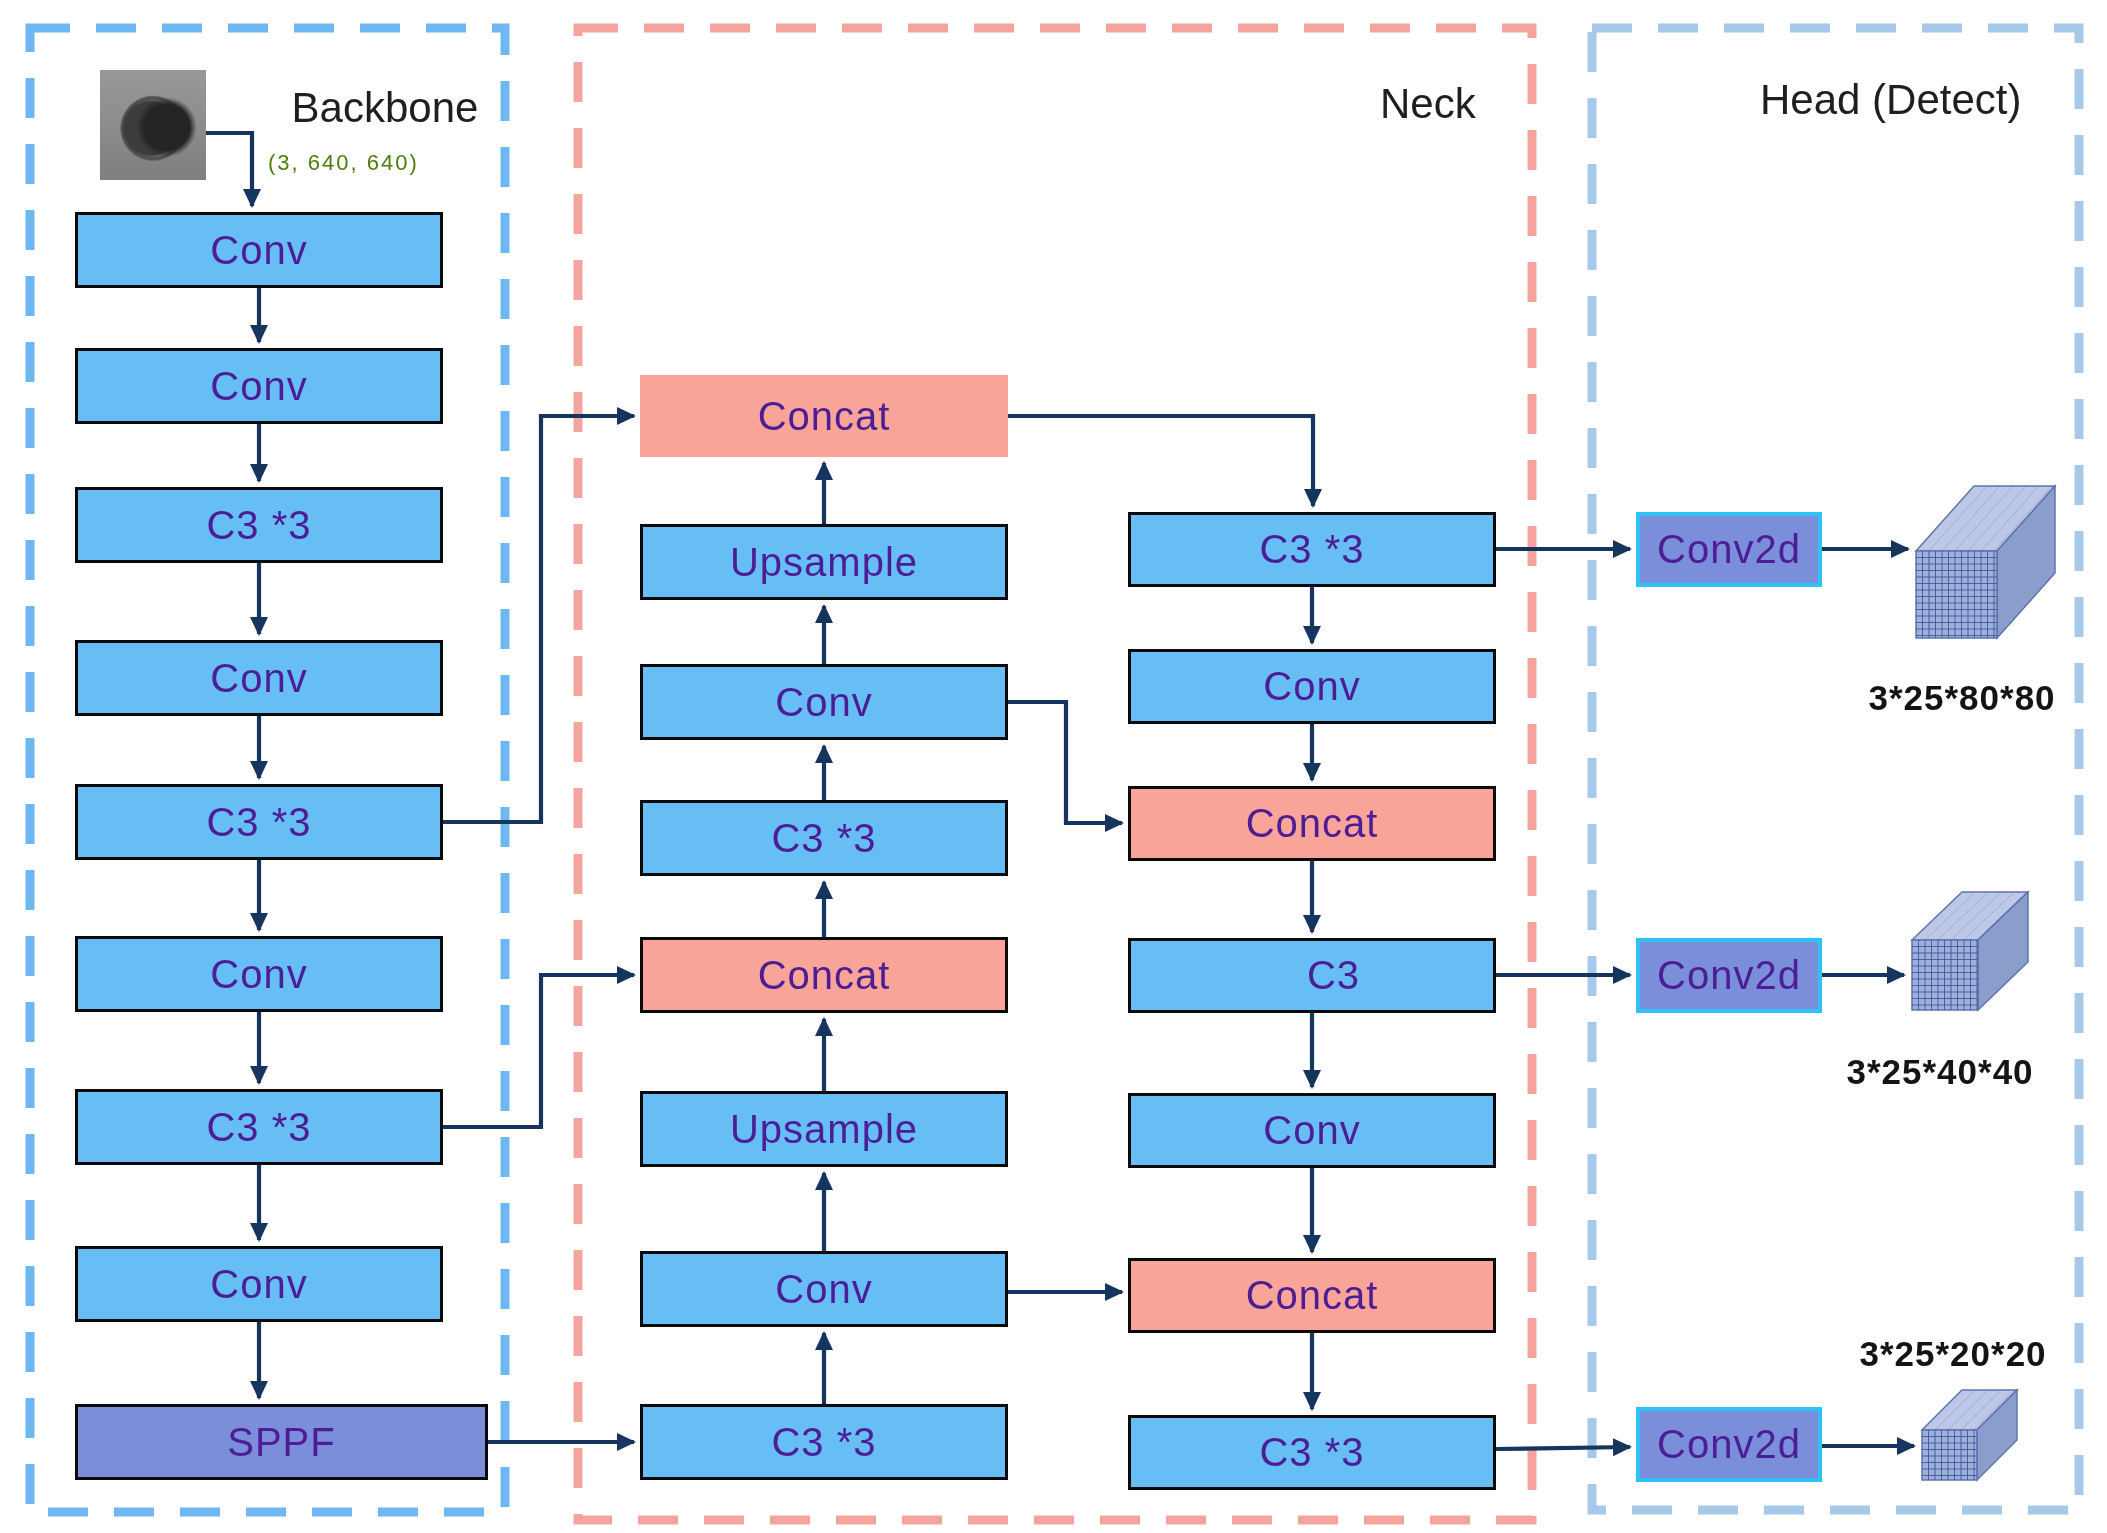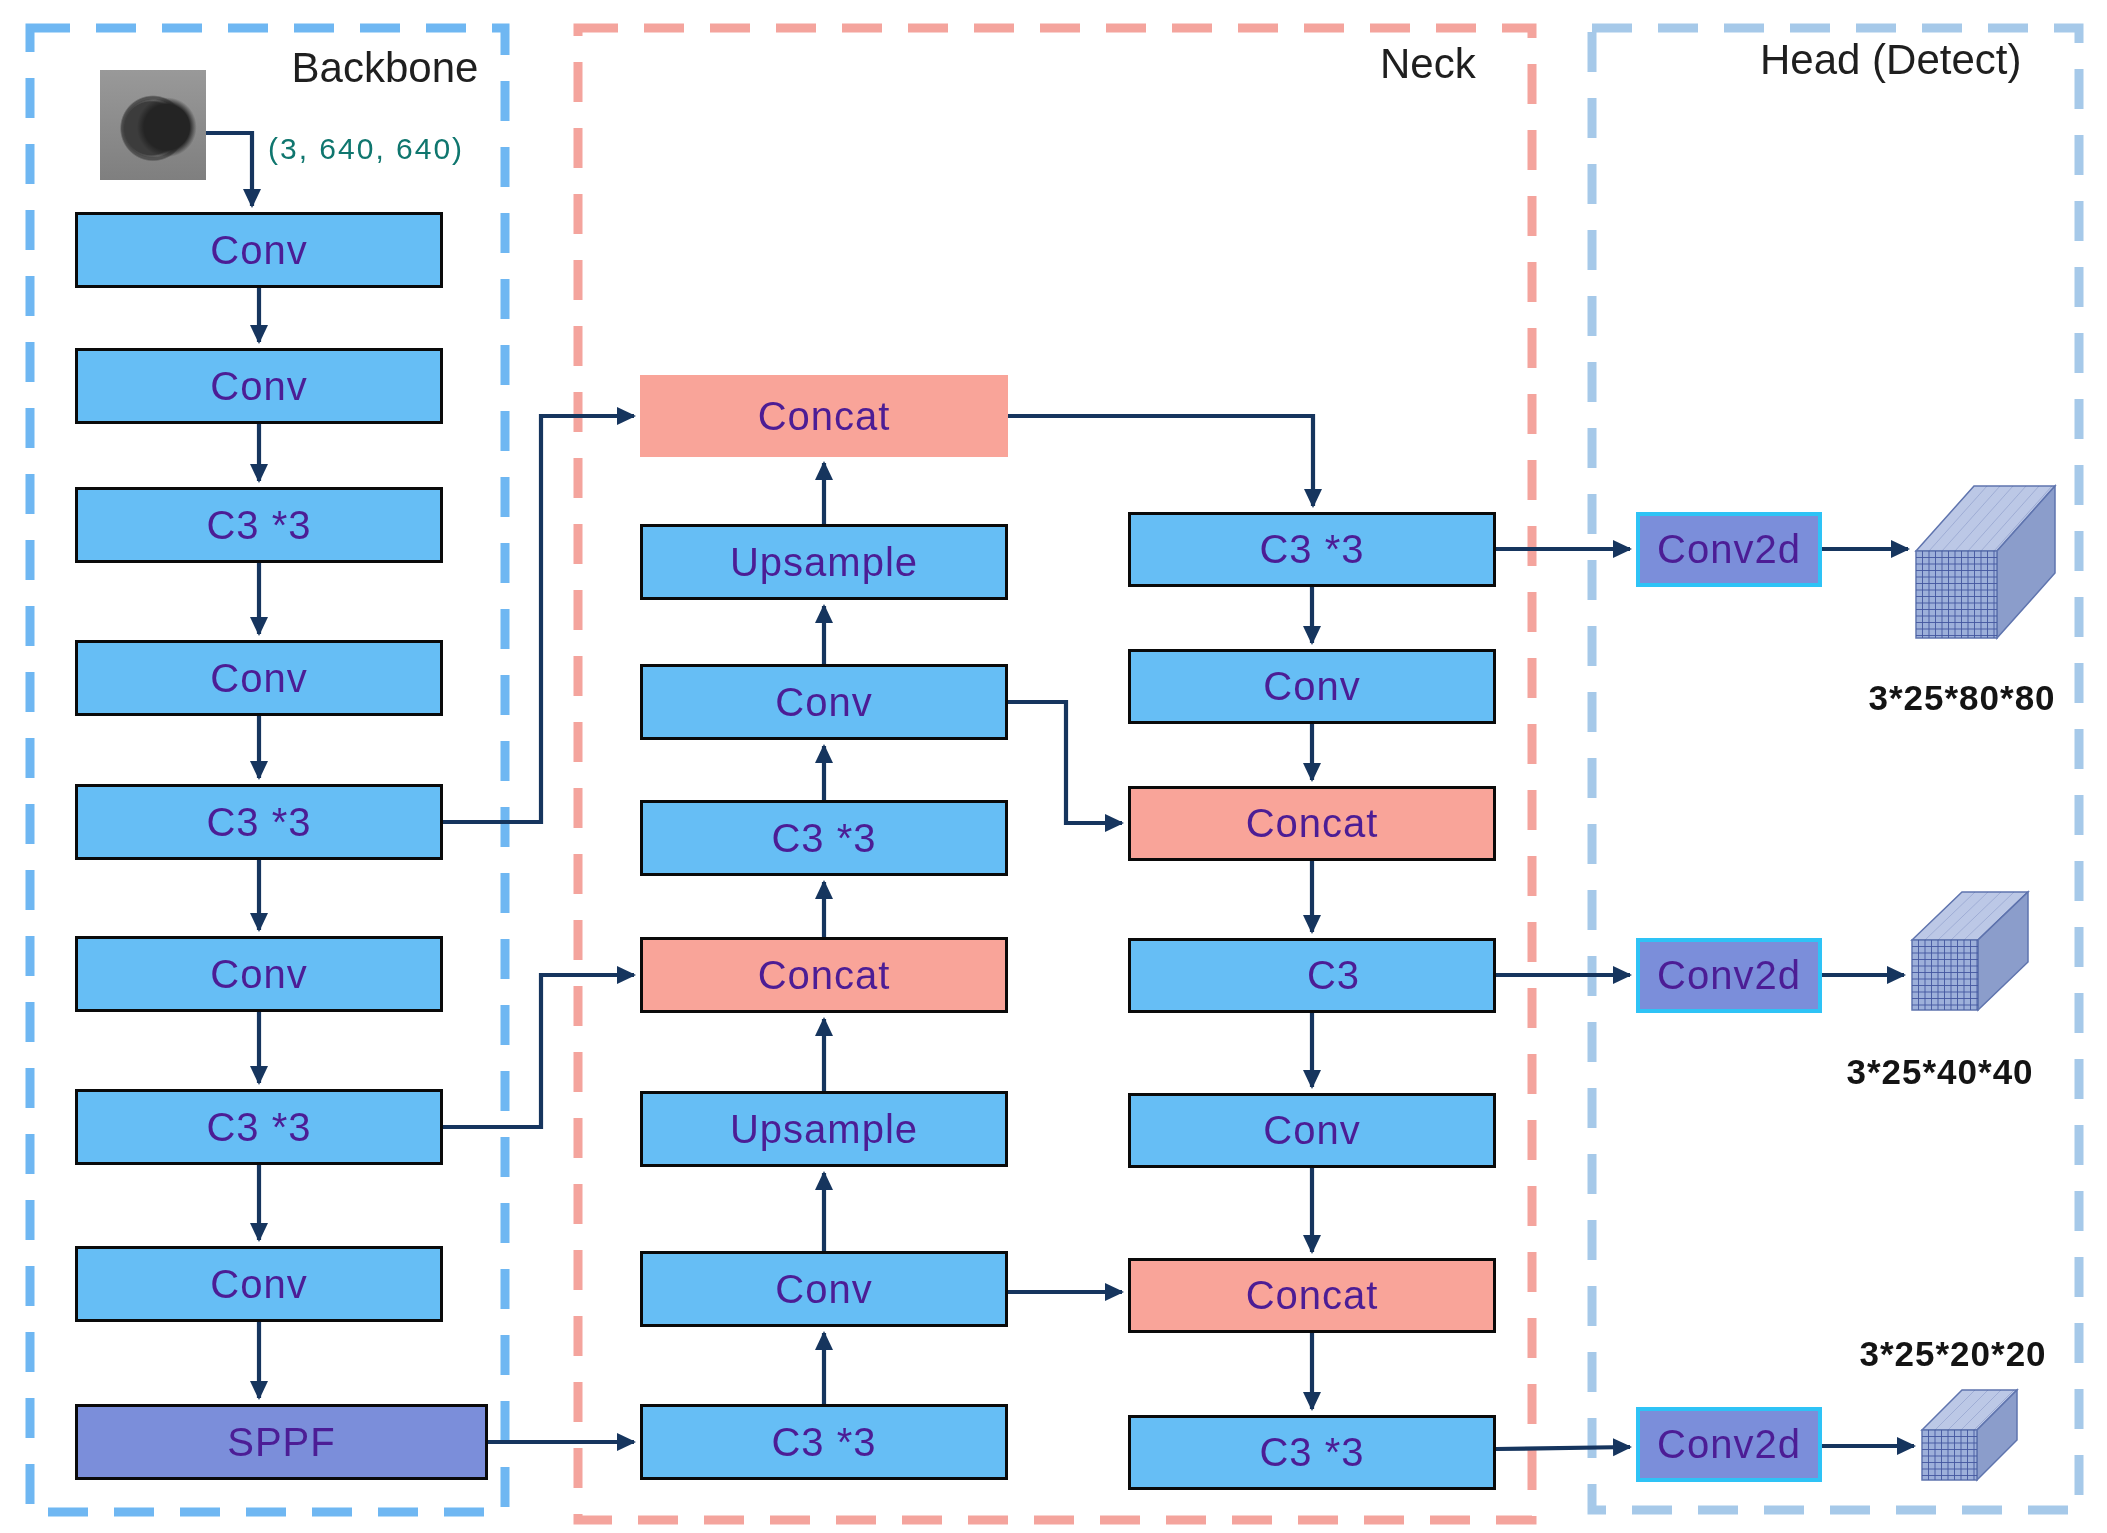--- a/index.html
+++ b/index.html
@@ -9,36 +9,37 @@
   }
   #diagram-svg{position:absolute;left:0;top:0;width:2107px;height:1533px;}
   .node{
     position:absolute; display:flex; align-items:center; justify-content:center;
     font-size:40px; font-weight:300; color:#4c1d95; letter-spacing:1px;
     box-sizing:border-box;
   }
   .sec-title{
     position:absolute; font-size:42px; color:#1f1f1f; white-space:nowrap;
     font-weight:400;
+    margin-top:40px;
   }
   #title-backbone{left:290px; top:44px; width:190px; text-align:center;}
   #title-neck{left:1380px; top:40px; width:150px; }
   #title-head{left:1760px; top:36px; width:315px; text-align:left;}
   #input-image{
     position:absolute; left:100px; top:70px; width:106px; height:110px;
     background-color:#8e8e8e;
     background-image:
       radial-gradient(circle at 63% 52%, #242424 0 26%, rgba(36,36,36,0) 34%),
       radial-gradient(circle at 48% 53%, #3c3c3c 0 33%, rgba(60,60,60,0) 37%),
       radial-gradient(circle at 50% 53%, rgba(0,0,0,0) 0 35%, #525252 37% 40%, rgba(82,82,82,0) 42%),
       linear-gradient(180deg,#999999,#7f7f7f);
   }
   #input-shape-label{
-    position:absolute; left:268px; top:132px; width:300px;
-    font-size:30px; color:#0f766e; letter-spacing:2px; white-space:nowrap;
+    position:absolute; left:268px; top:150px; width:300px;
+    font-size:22px; color:#4d7c0f; letter-spacing:2px; white-space:nowrap;
   }
   .out-label{
     position:absolute; width:340px; text-align:center;
     font-size:35px; font-weight:bold; color:#141414; letter-spacing:1px;
   }
 </style>
 </head>
 <body>
 
 <div id="canvas">

